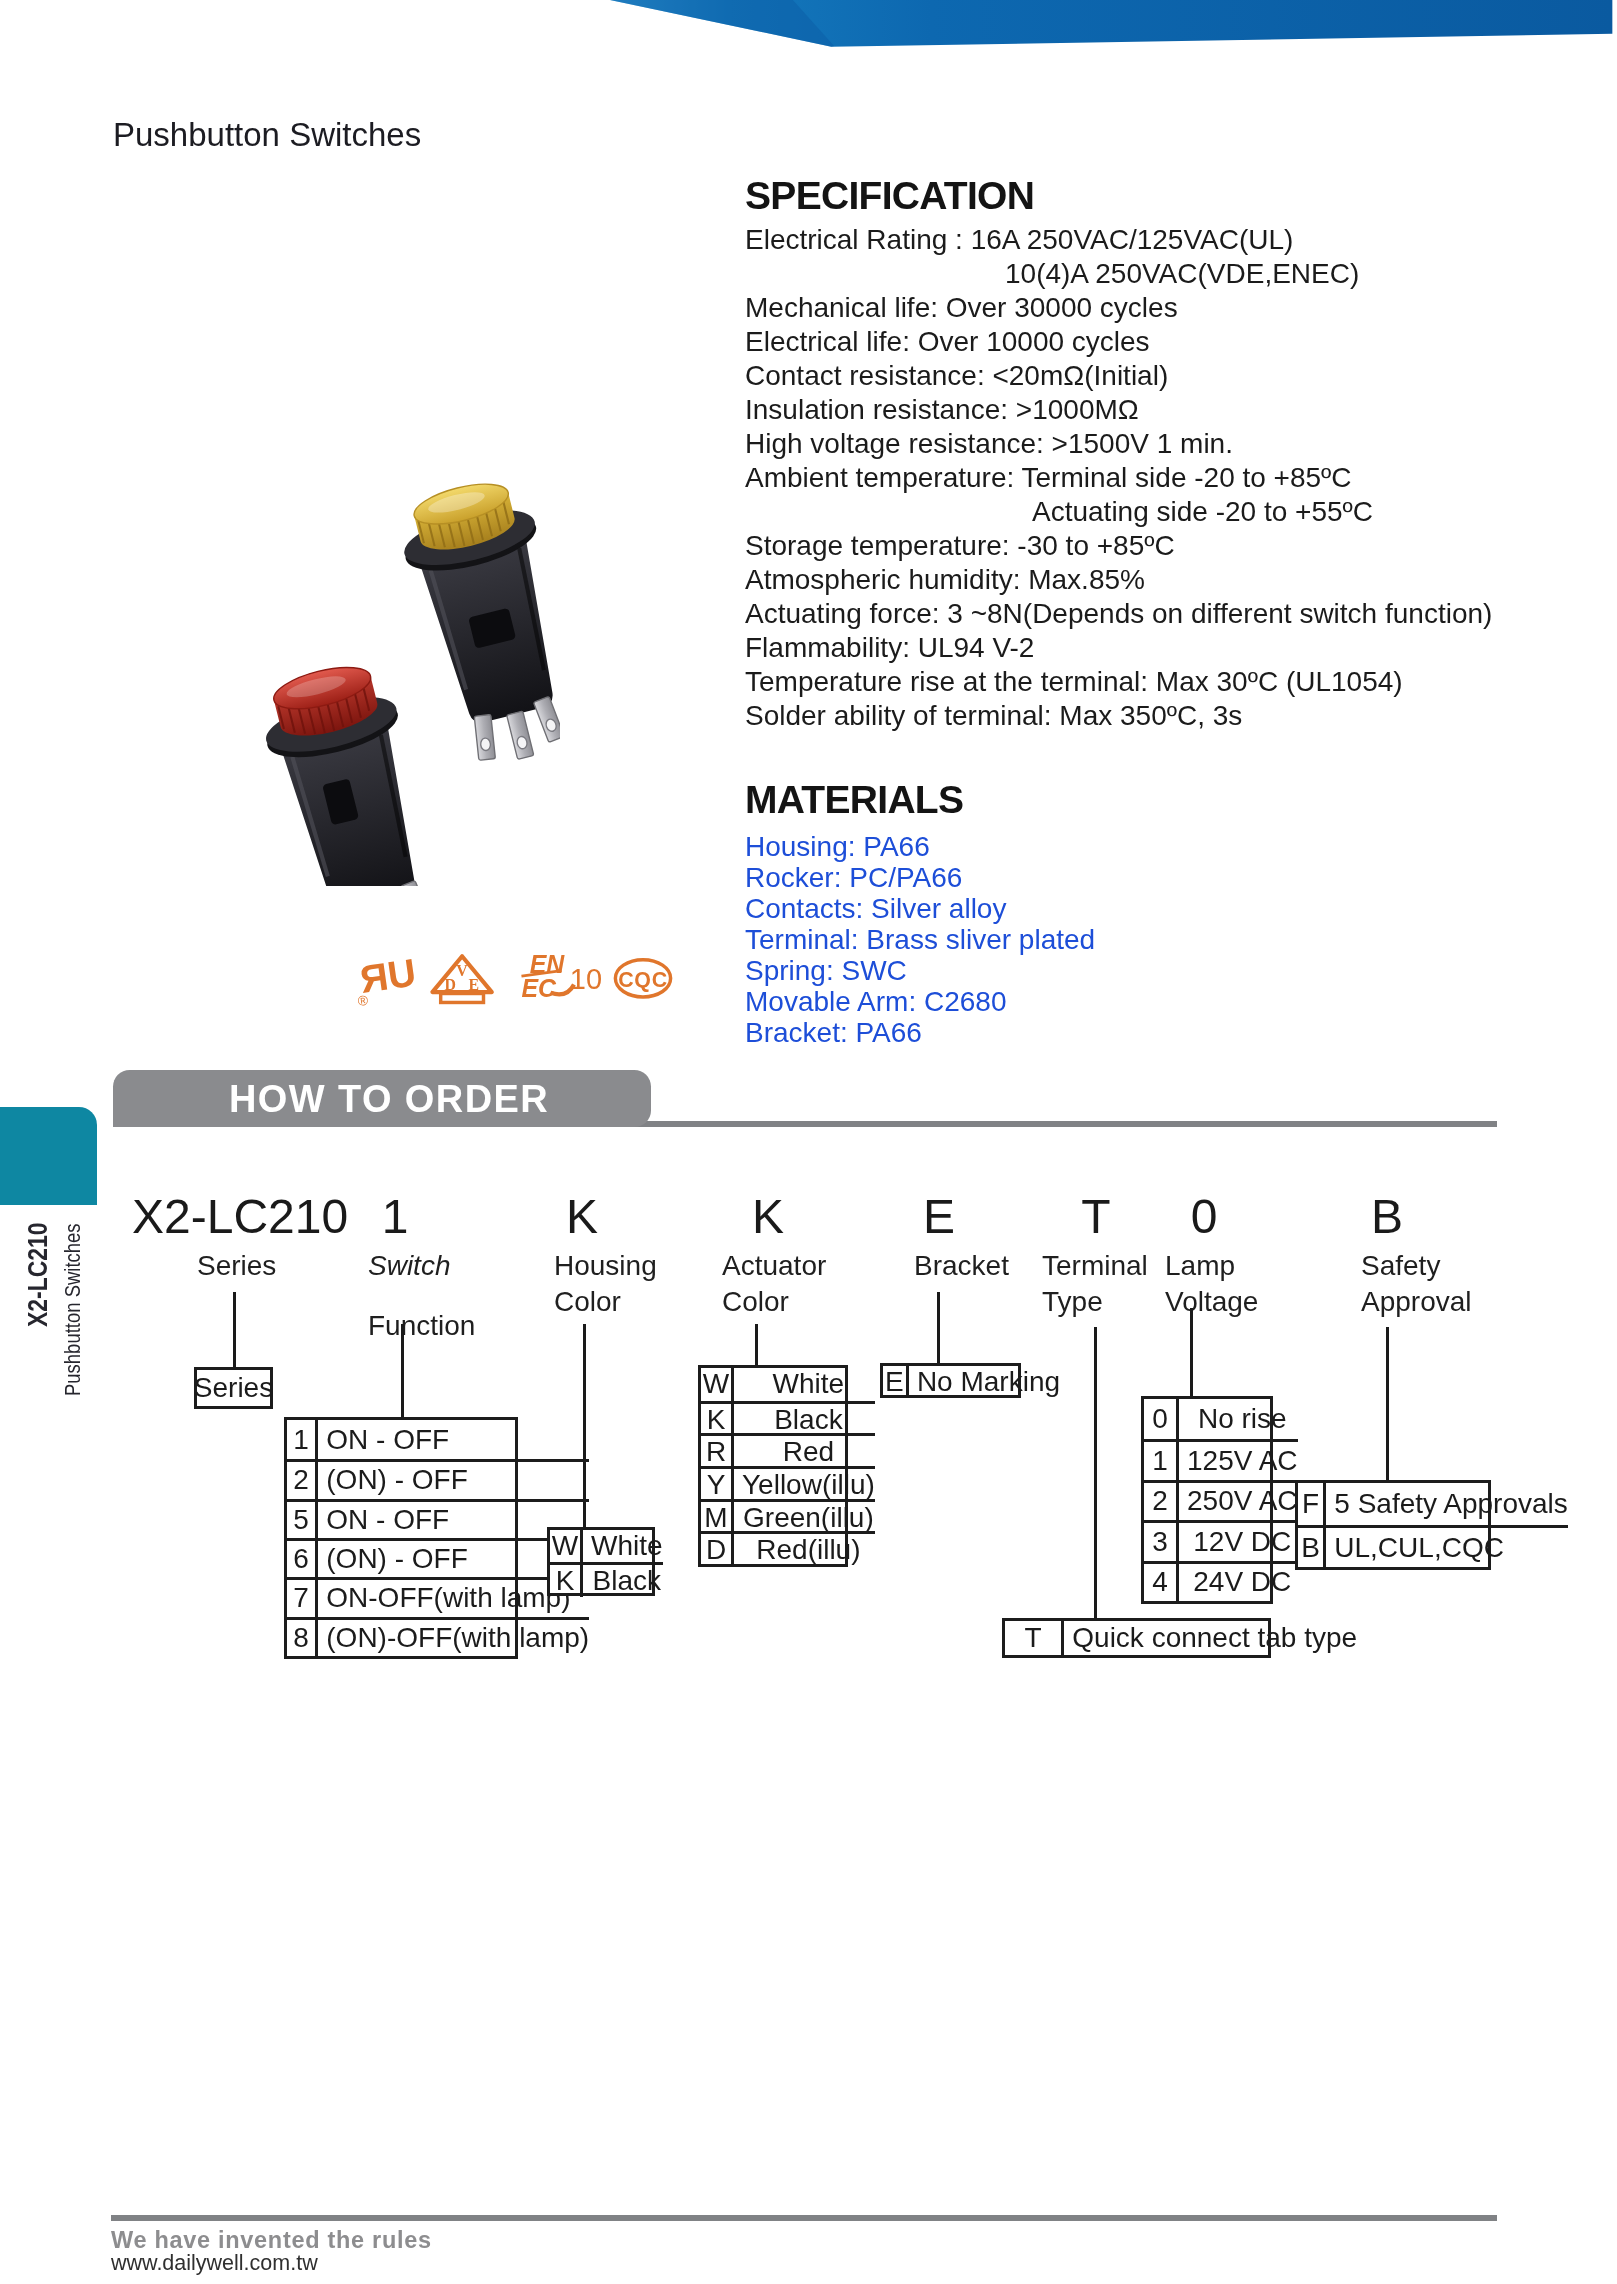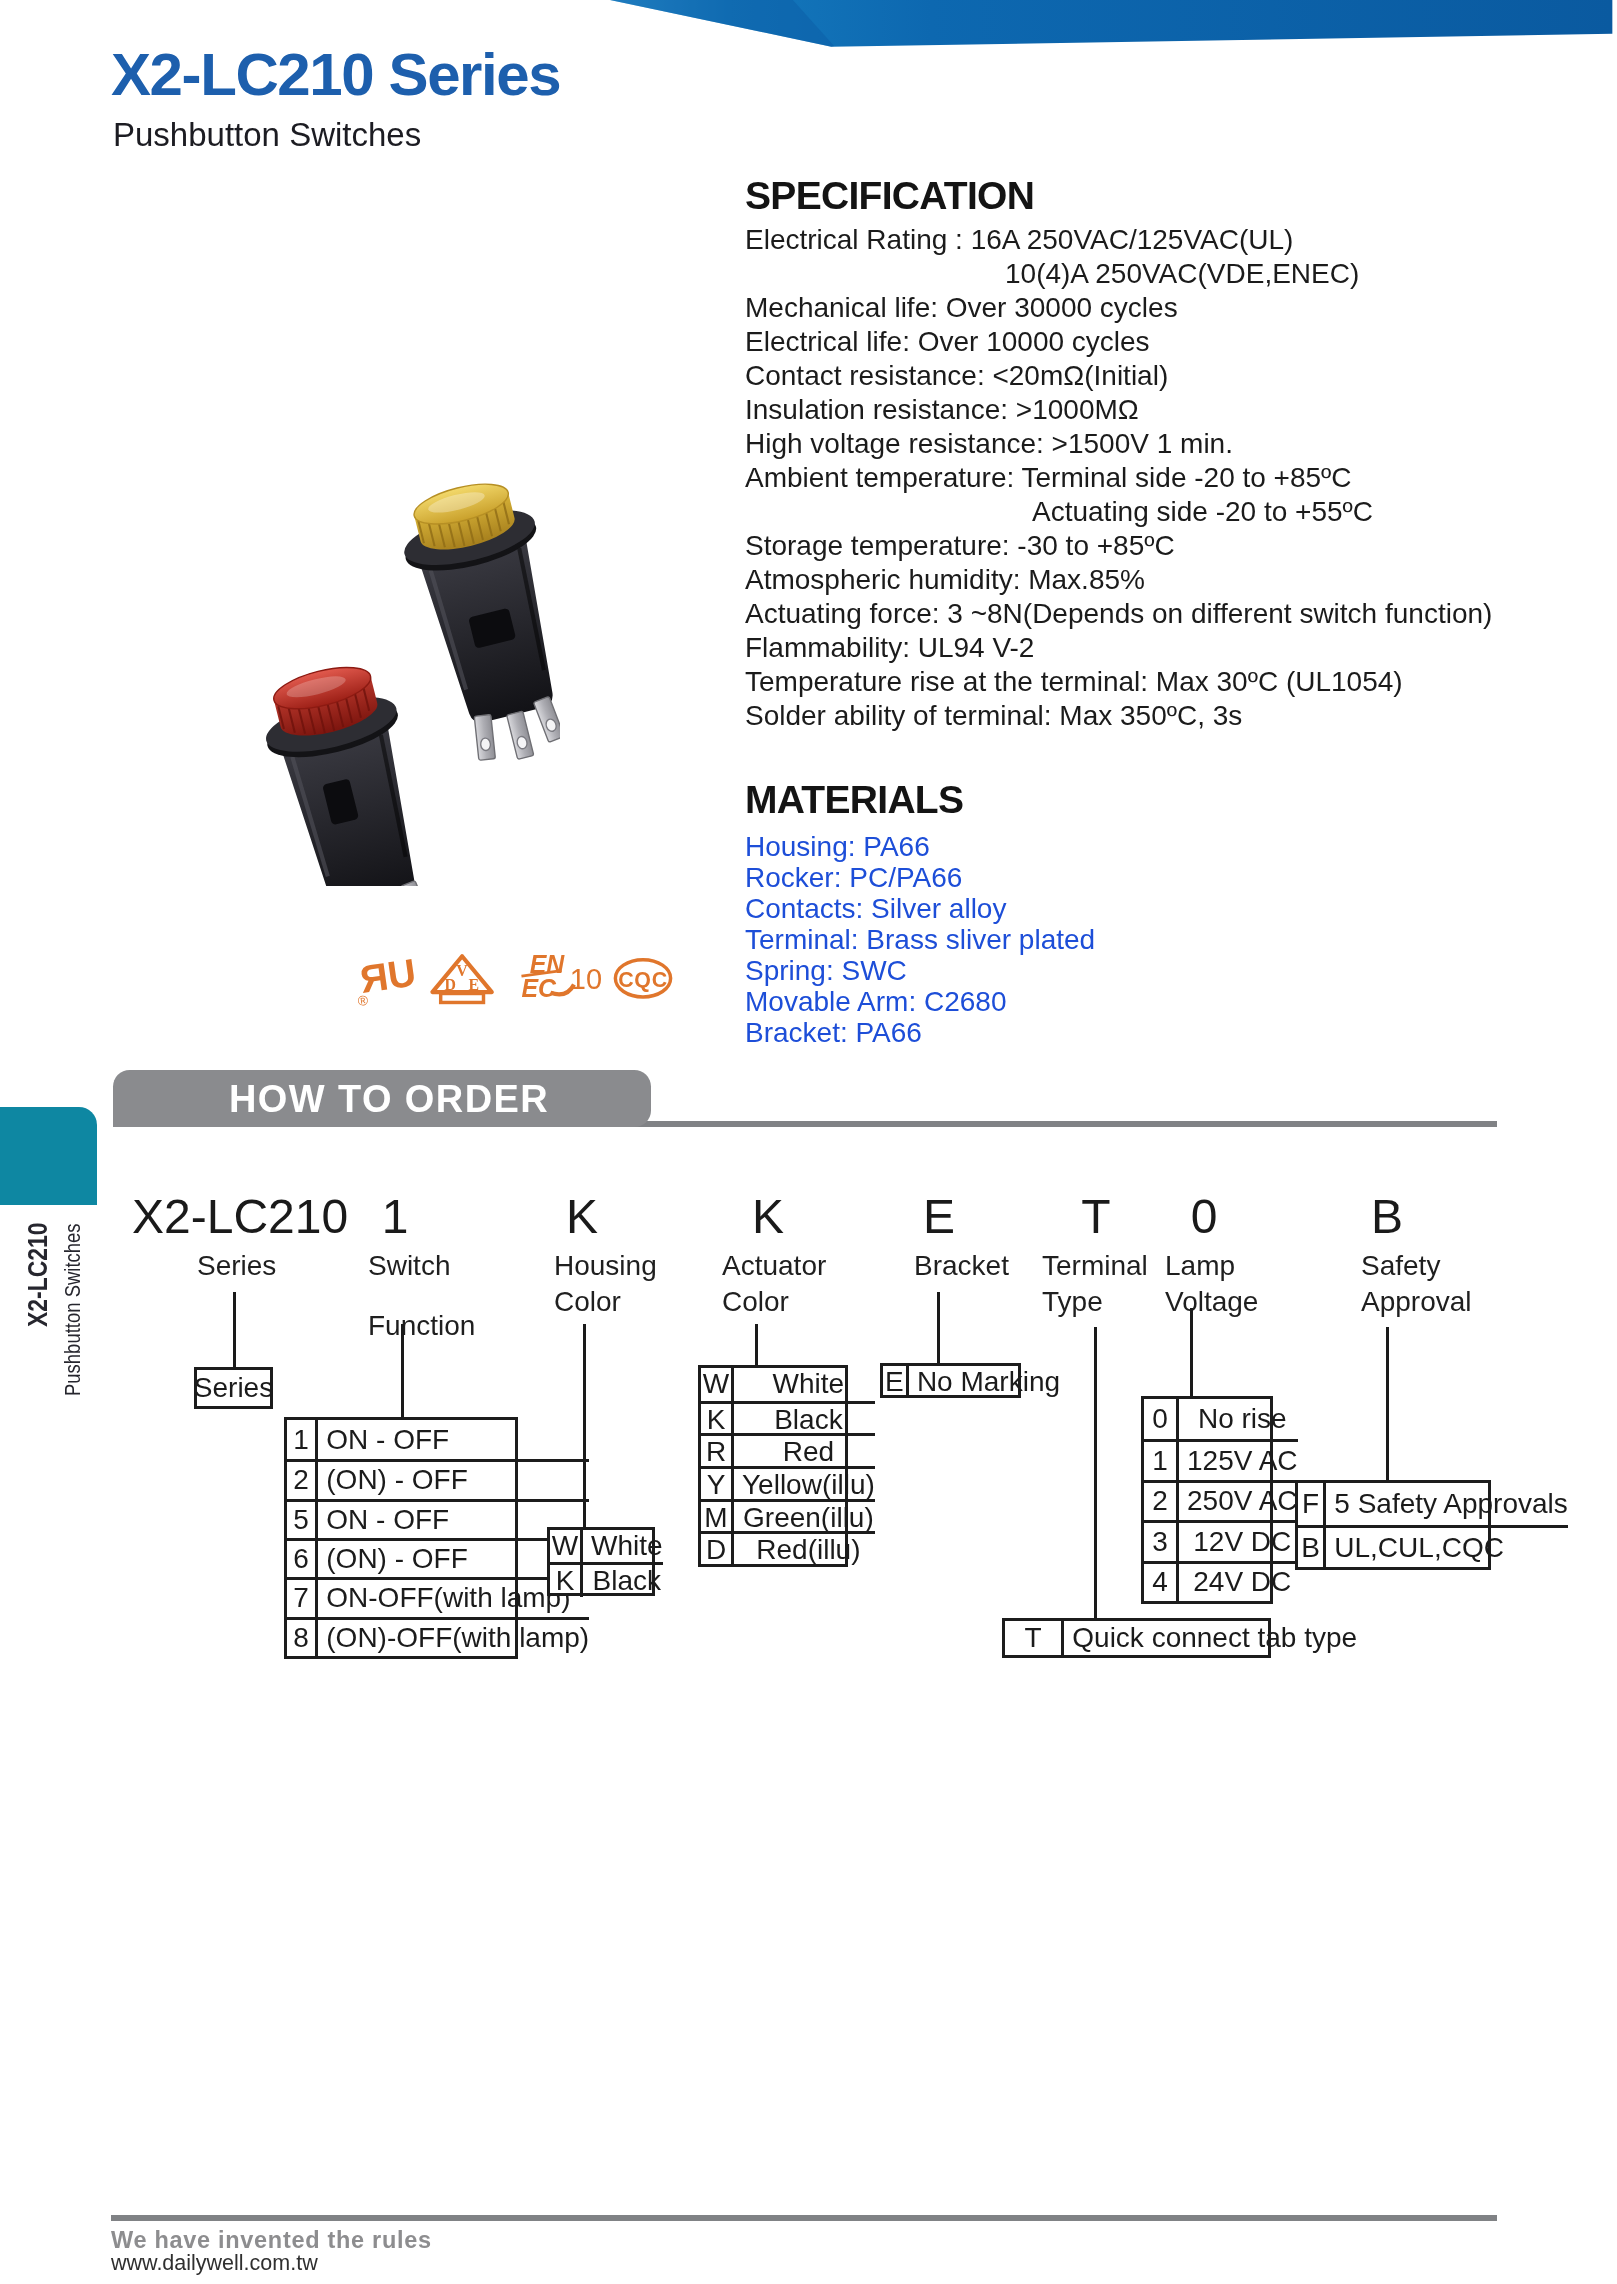--- a/index.html
+++ b/index.html
@@ -57,21 +57,20 @@
         <stop offset="0" stop-color="#2f97d4"></stop>
         <stop offset="0.12" stop-color="#1478bc"></stop>
         <stop offset="0.32" stop-color="#0d68b0"></stop>
         <stop offset="1" stop-color="#0a5aa0"></stop>
       </linearGradient>
     </defs>
     <polygon points="879,0 2337,0 2337,49 1201,68" fill="url(#hdrGrad)"></polygon>
     <polygon points="879,0 1145,0 1205,67 1201,68" fill="#0b5ca4" opacity="0.45"></polygon>
   </svg>
 
-  <div id="page-title">X2-LC210 Series</div>
   <div id="page-subtitle">Pushbutton Switches</div>
 
   <svg class="abs" style="left:235px;top:408px;" width="325" height="478" viewBox="0 0 470 690">
     <defs>
       <linearGradient id="capY" x1="0" y1="0" x2="0" y2="1">
         <stop offset="0" stop-color="#f3d96b"></stop>
           <stop offset="1" stop-color="#c9a02b"></stop>
       </linearGradient>
       <linearGradient id="capYs" x1="0" y1="0" x2="0" y2="1">
         <stop offset="0" stop-color="#d8b338"></stop>
@@ -237,21 +236,21 @@
   <div class="code" style="left:132px;">X2-LC210</div>
   <div class="code ctr" style="left:395px;">1</div>
   <div class="code ctr" style="left:582px;">K</div>
   <div class="code ctr" style="left:768px;">K</div>
   <div class="code ctr" style="left:939px;">E</div>
   <div class="code ctr" style="left:1096px;">T</div>
   <div class="code ctr" style="left:1204px;">0</div>
   <div class="code ctr" style="left:1387px;">B</div>
 
   <div class="plabel" style="left:197px;top:1250px;">Series</div>
-  <div class="plabel" style="left:368px;top:1250px;">Switch</div>
+  <div class="plabel" style="left:368px;top:1250px;font-style:italic;">Switch</div>
   <div class="plabel" style="left:368px;top:1286px;margin-top:24px;">Function</div>
   <div class="plabel" style="left:554px;top:1250px;">Housing</div>
   <div class="plabel" style="left:554px;top:1286px;">Color</div>
   <div class="plabel" style="left:722px;top:1250px;">Actuator</div>
   <div class="plabel" style="left:722px;top:1286px;">Color</div>
   <div class="plabel" style="left:914px;top:1250px;">Bracket</div>
   <div class="plabel" style="left:1042px;top:1250px;">Terminal</div>
   <div class="plabel" style="left:1042px;top:1286px;">Type</div>
   <div class="plabel" style="left:1165px;top:1250px;">Lamp</div>
   <div class="plabel" style="left:1165px;top:1286px;">Voltage</div>

